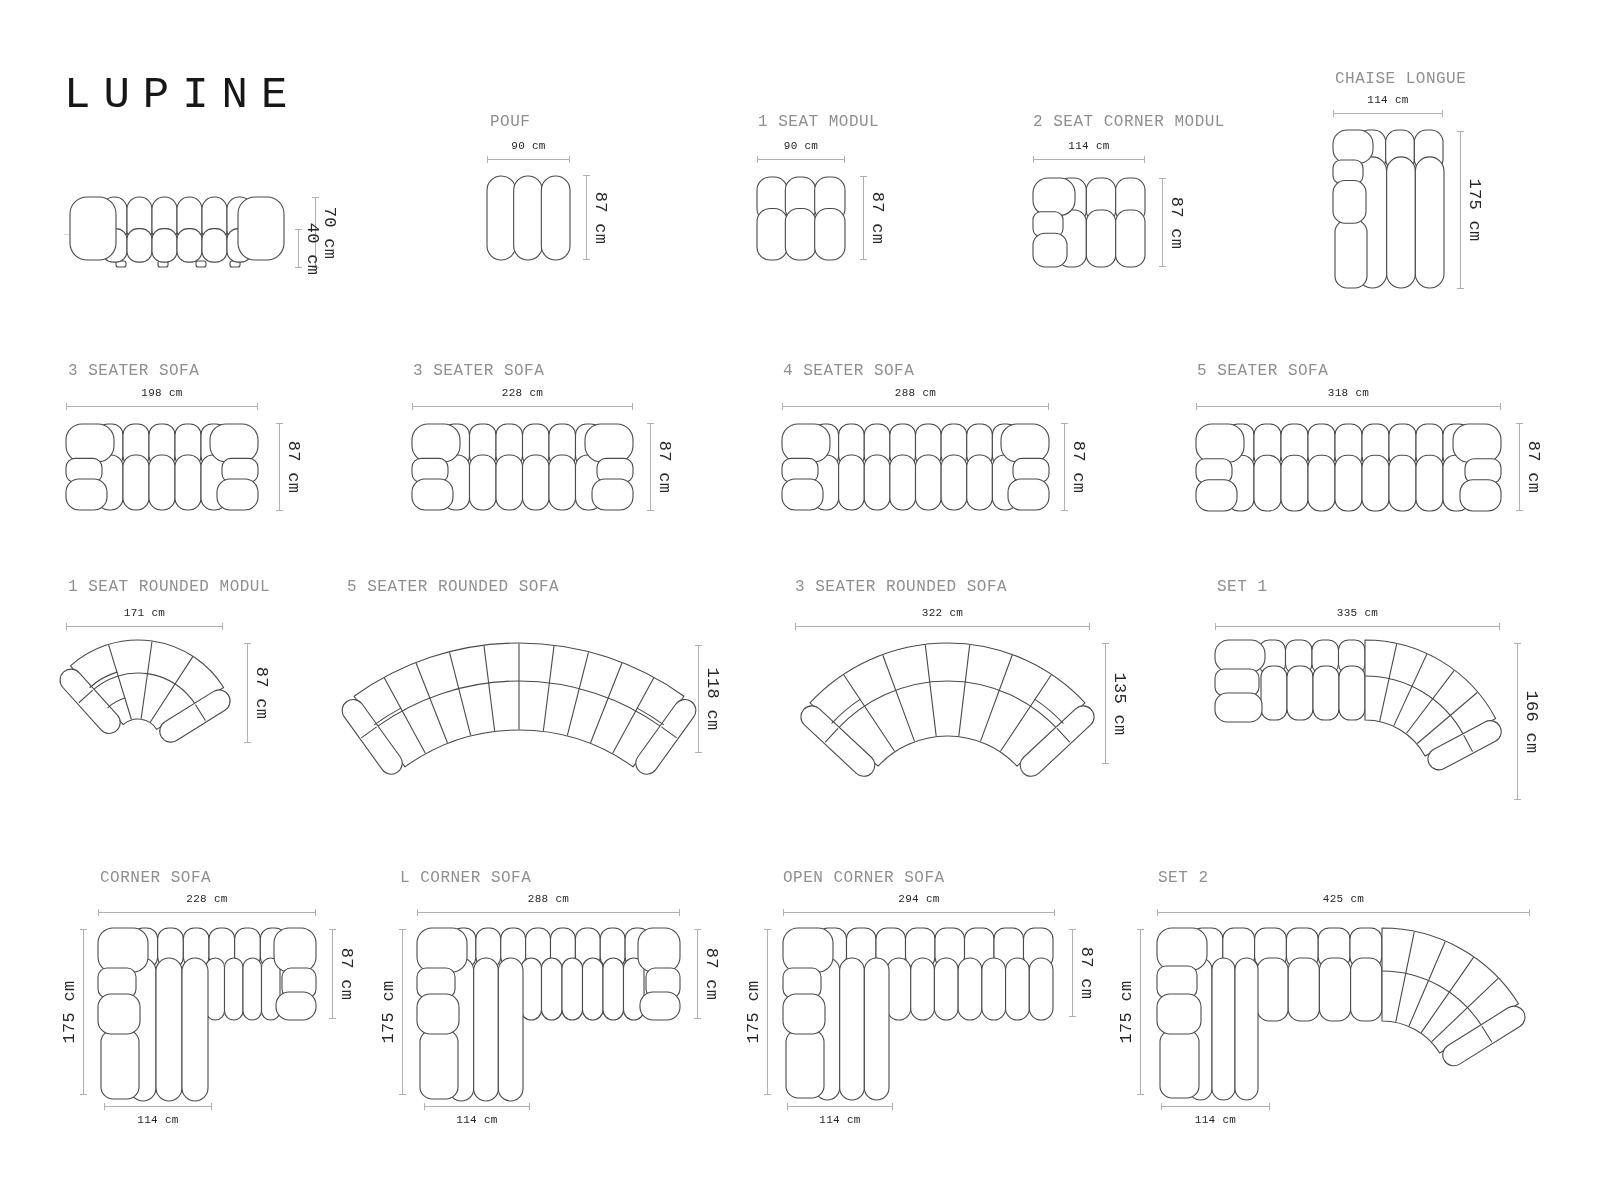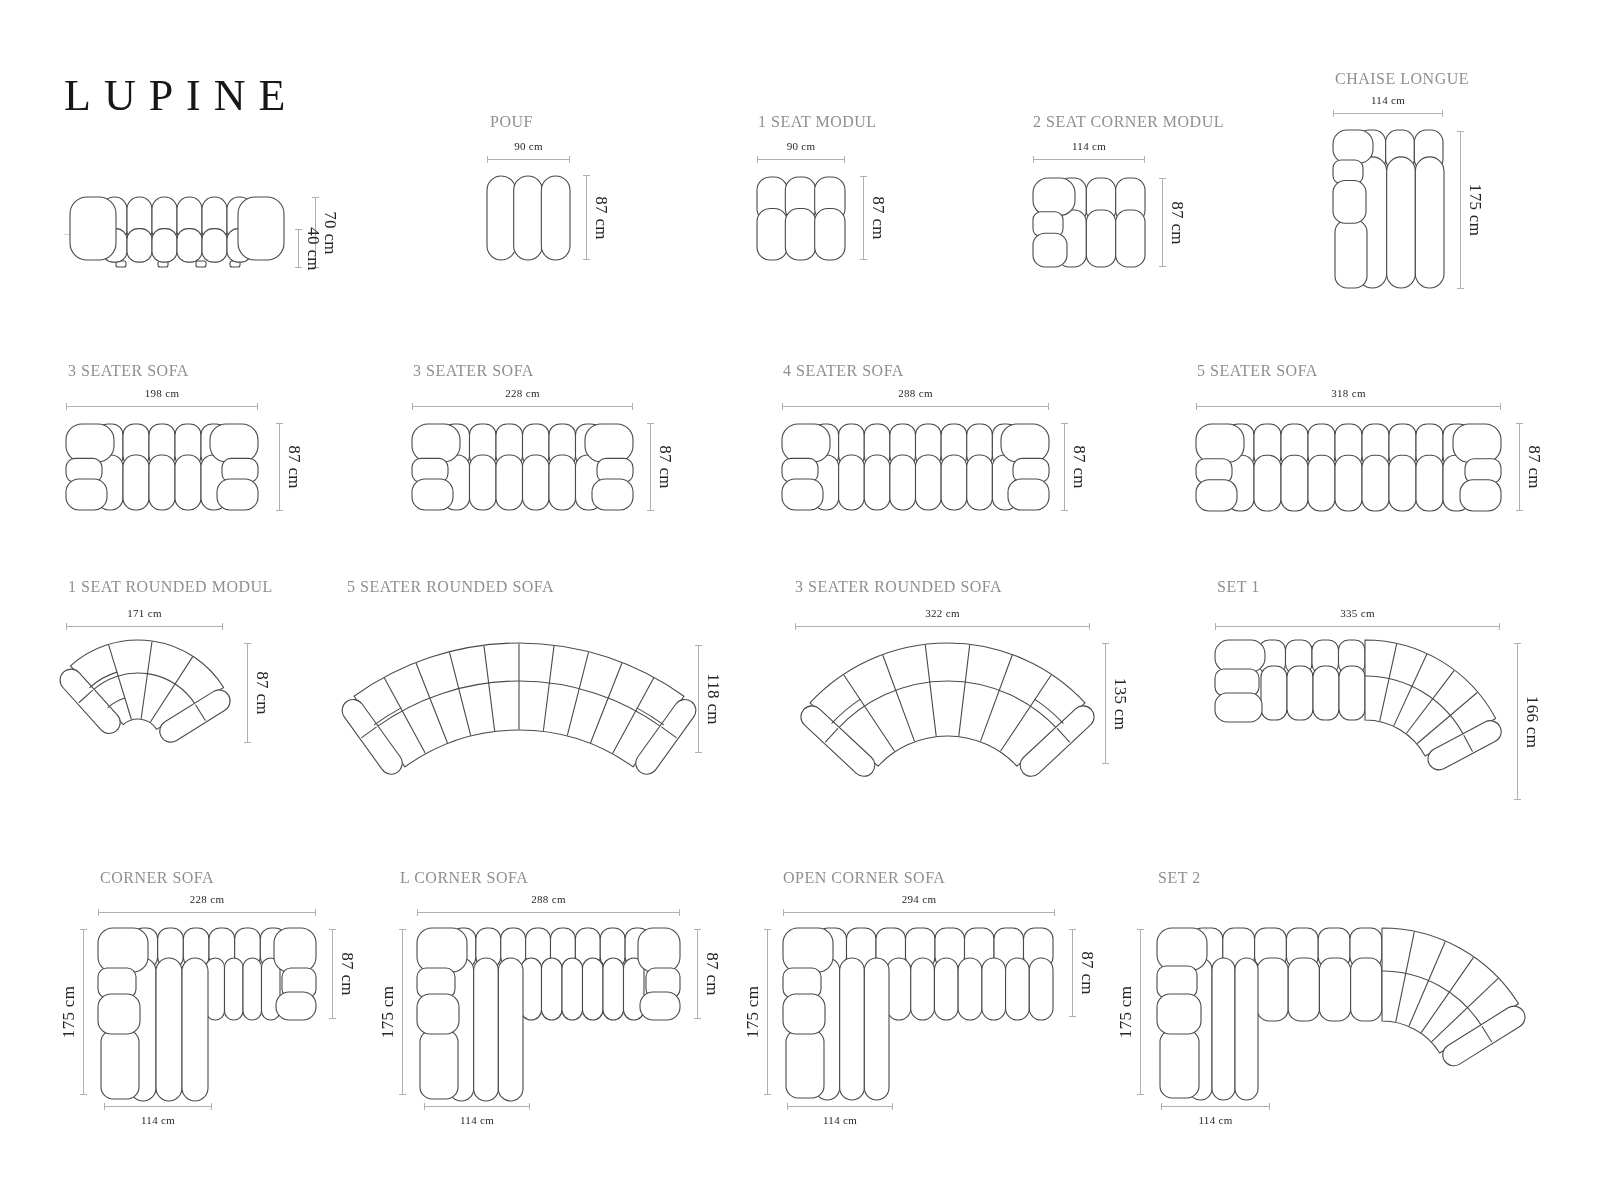--- a/index.html
+++ b/index.html
@@ -1,17 +1,17 @@
 <!DOCTYPE html>
 <html><head>
 <meta charset="utf-8">
 <style>
   html,body{margin:0;padding:0;background:#fff}
   #canvas{position:relative;width:1600px;height:1200px;background:#ffffff;
-          font-family:Liberation Serif, serif;overflow:hidden}
+          font-family:Liberation Mono, monospace;overflow:hidden}
   .logo{position:absolute;left:64px;top:70px;font-size:44px;font-weight:400;
         letter-spacing:13px;color:#171717;white-space:nowrap}
   .logo-rule{position:absolute;left:64px;top:234px;width:182px;height:1px;background:#d8d8d8}
   .t{position:absolute;font-size:16px;color:#8f8f8f;letter-spacing:.5px;white-space:nowrap}
   .dimh{position:absolute;text-align:center}
   .dimh .lbl{display:block;font-size:11px;color:#262626;letter-spacing:.3px;line-height:19px;
              margin-bottom:3px;white-space:nowrap}
   .dimh .ln{display:block;height:1px;background:#b0b0b0;position:relative}
   .dimh .ln:before,.dimh .ln:after{content:"";position:absolute;width:1px;height:7px;top:-3px;background:#b0b0b0}
   .dimh .ln:before{left:0}.dimh .ln:after{right:0}
@@ -476,20 +476,24 @@
     </div>
   <div class="dimv" style="left:1072px;top:929px;height:88px">
       <span class="lbl">87 cm</span>
     </div>
   <div class="dimh below" style="left:787px;top:1106px;width:106px">
       <span class="lbl">114 cm</span>
       <span class="ln"></span>
     </div>
 
   <div class="t" style="left:1158px;top:869px">SET 2</div>
+  <div class="dimh" style="left:1157px;top:890px;width:373px">
+      <span class="lbl">425 cm</span>
+      <span class="ln"></span>
+    </div>
   <svg class="draw" style="left:1157px;top:928px" width="380" height="174" viewBox="0 0 380 174">
       <rect x="34" y="0" width="31.8" height="40" rx="11"></rect>
       <rect x="65.8" y="0" width="31.8" height="40" rx="11"></rect>
       <rect x="97.6" y="0" width="31.8" height="40" rx="11"></rect>
       <rect x="129.4" y="0" width="31.8" height="40" rx="11"></rect>
       <rect x="161.2" y="0" width="31.8" height="40" rx="11"></rect>
       <rect x="193" y="0" width="31.8" height="40" rx="11"></rect>
       <rect x="100" y="30" width="31.2" height="63" rx="12"></rect>
       <rect x="131.2" y="30" width="31.2" height="63" rx="12"></rect>
       <rect x="162.4" y="30" width="31.2" height="63" rx="12"></rect>

